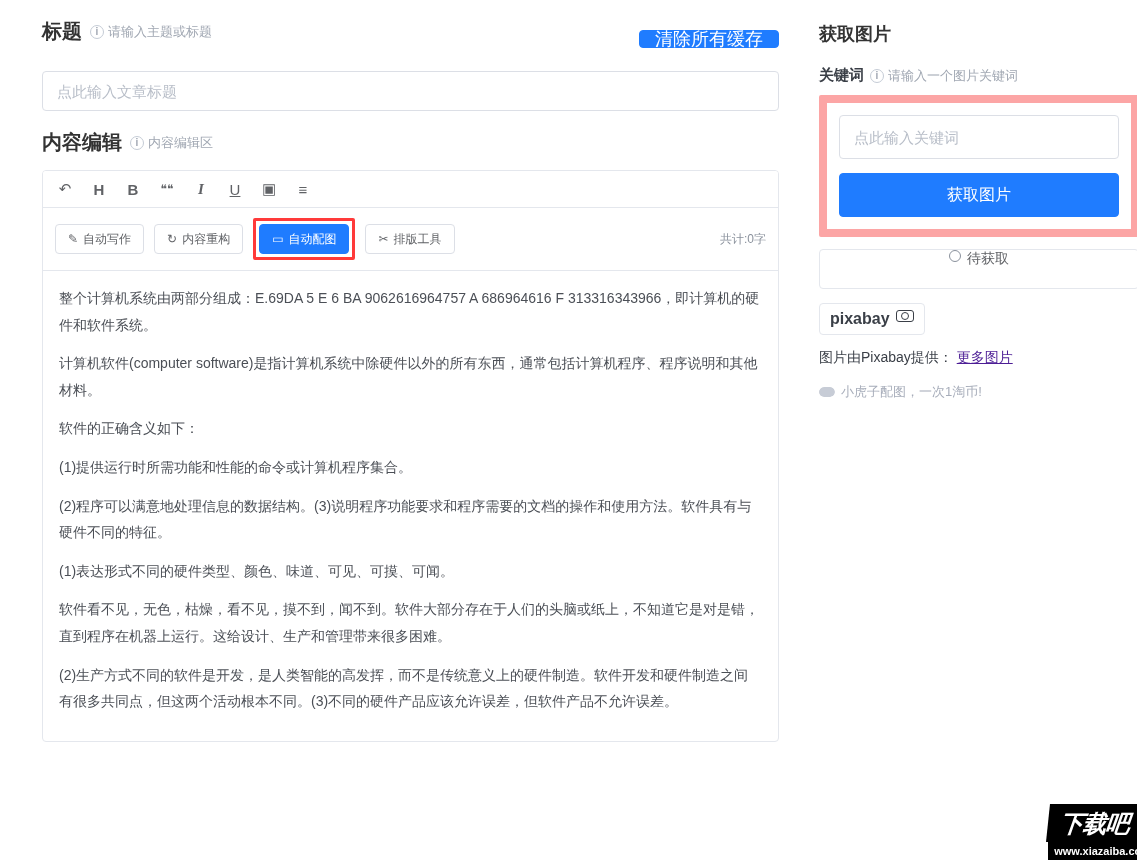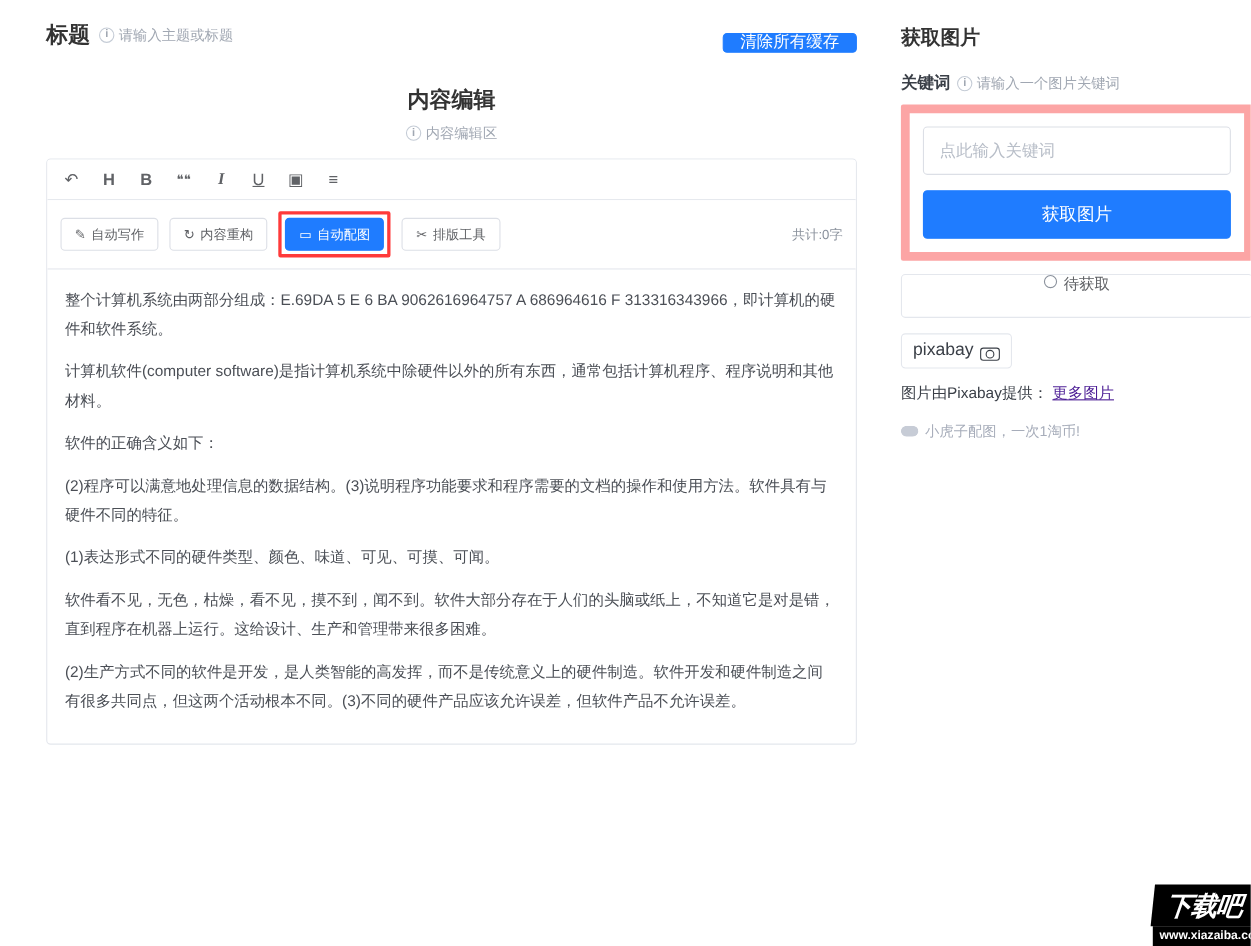--- a/index.html
+++ b/index.html
@@ -65,21 +65,21 @@
       align-items: center;
       justify-content: center;
       gap: 5px;
       height: 18px;
       padding: 0 15px;
       border-radius: 4px;
       border: 1px solid #dcdfe6;
       background: #fff;
       color: #606266;
       cursor: pointer;
-      font-size: 15px;
+      font-size: 18px;
     }
     .btn-sm { height: 30px; padding: 0 12px; font-size: 12px; }
     .btn-primary {
       background: #1f7cff;
       border-color: #1f7cff;
       color: #fff;
     }
     .btn-full { width: 100%; height: 44px; font-size: 16px; }
     .input {
       width: 100%;
@@ -162,27 +162,27 @@
       gap: 6px;
       border: 1px solid #e4e7ed;
       border-radius: 4px;
       background: #fff;
       color: #606266;
       font-size: 14px;
       cursor: pointer;
     }
     .pixabay-badge {
       display: inline-flex;
-      align-items: flex-end;
+      align-items: flex-start;
       gap: 6px;
       border: 1px solid #e4e7ed;
       border-radius: 4px;
       padding: 6px 10px;
       margin-top: 14px;
-      font-weight: 400;
+      font-weight: 700;
       font-size: 16px;
       color: #3a3f47;
     }
     .provider-row {
       margin-top: 14px;
       font-size: 14px;
       color: #3a3f47;
     }
     .provider-row a { color: #4c1d95; text-decoration: underline; cursor: pointer; }
     .tip-row {
@@ -260,22 +260,23 @@
         <span class="section-hint">
           <span class="hint-icon">i</span>
           <span>请输入主题或标题</span>
         </span>
       </div>
       <button class="btn btn-primary">
         <span>清除所有缓存</span>
       </button>
     </div>
 
-
-    <div class="section-head" style="margin-top:18px;flex-direction:column;">
+    <input class="input" placeholder="点此输入文章标题" style="">
+
+    <div class="section-head" style="margin-top:18px;">
       <span class="section-title">内容编辑</span>
       <span class="section-hint">
         <span class="hint-icon">i</span>
         <span>内容编辑区</span>
       </span>
     </div>
 
     <div class="editor-box">
       <div class="toolbar">
         <span class="tool-icon">↶</span>
@@ -308,20 +309,21 @@
           <span>排版工具</span>
         </button>
         <span class="action-spacer"></span>
         <span class="count-text">共计:0字</span>
       </div>
 
       <div class="content-body">
         <p>整个计算机系统由两部分组成：E.69DA 5 E 6 BA 9062616964757 A 686964616 F 313316343966，即计算机的硬件和软件系统。</p>
         <p>计算机软件(computer software)是指计算机系统中除硬件以外的所有东西，通常包括计算机程序、程序说明和其他材料。</p>
         <p>软件的正确含义如下：</p>
+        <p>(1)提供运行时所需功能和性能的命令或计算机程序集合。</p>
         <p>(2)程序可以满意地处理信息的数据结构。(3)说明程序功能要求和程序需要的文档的操作和使用方法。软件具有与硬件不同的特征。</p>
         <p>(1)表达形式不同的硬件类型、颜色、味道、可见、可摸、可闻。</p>
         <p>软件看不见，无色，枯燥，看不见，摸不到，闻不到。软件大部分存在于人们的头脑或纸上，不知道它是对是错，直到程序在机器上运行。这给设计、生产和管理带来很多困难。</p>
         <p>(2)生产方式不同的软件是开发，是人类智能的高发挥，而不是传统意义上的硬件制造。软件开发和硬件制造之间有很多共同点，但这两个活动根本不同。(3)不同的硬件产品应该允许误差，但软件产品不允许误差。</p>
       </div>
     </div>
   </div>
 
   <div class="sidebar">
     <div class="section-head">

